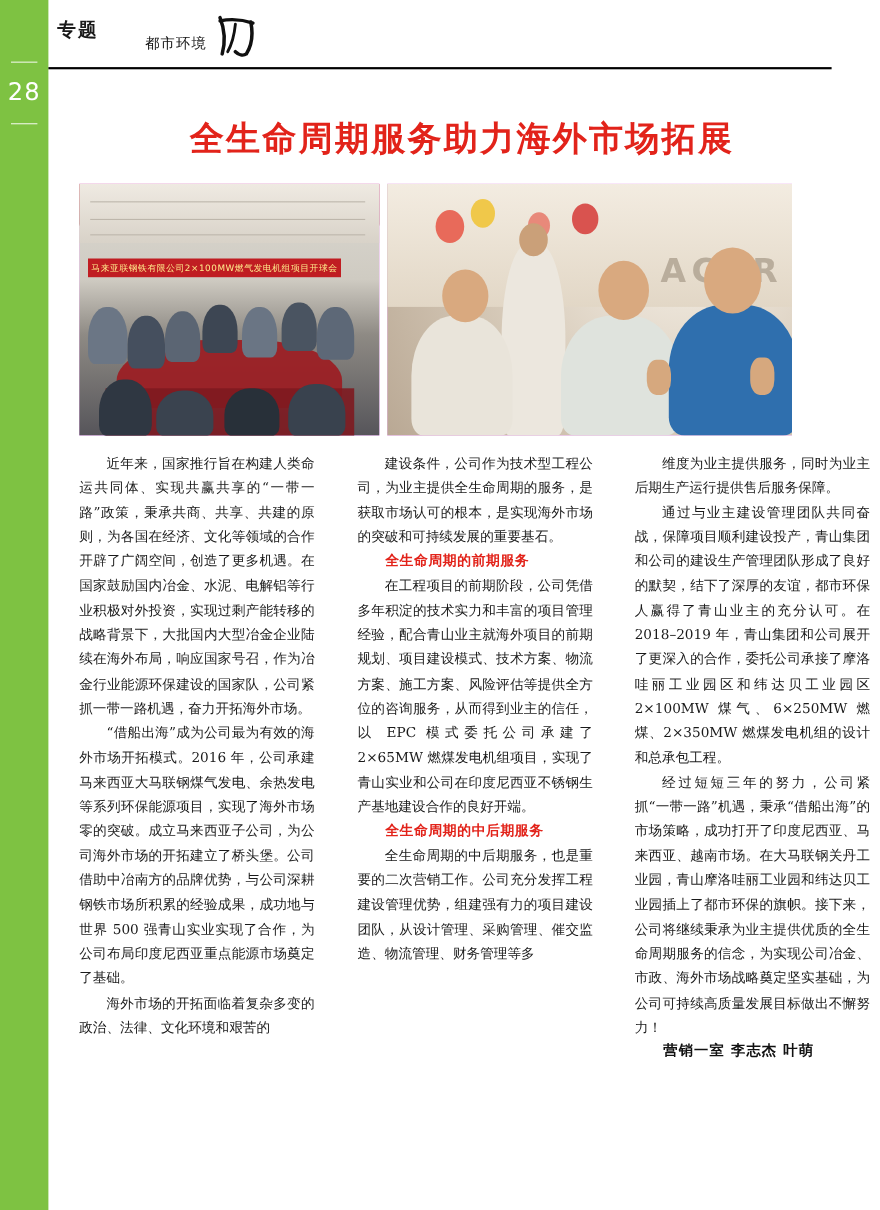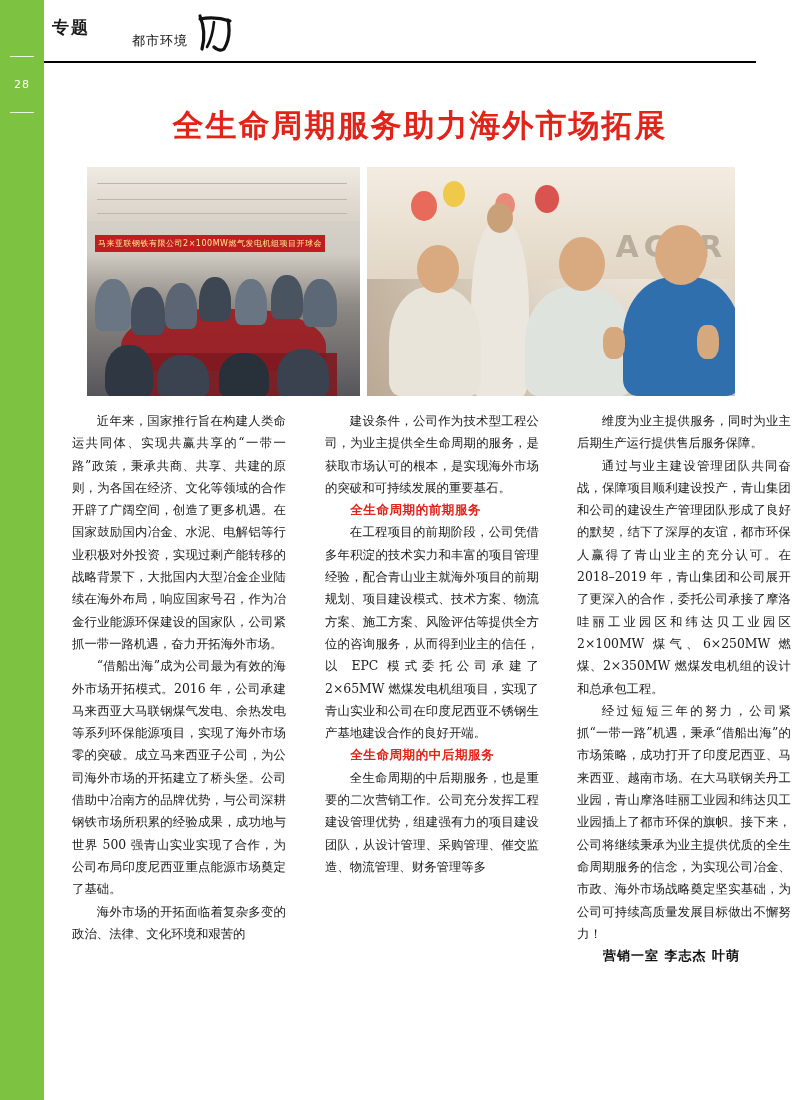--- a/index.html
+++ b/index.html
@@ -24,21 +24,21 @@
     height: 1100px;
     background: #7ec242;
   }
   .page-number-badge {
     position: absolute;
     left: 0;
     top: 62px;
     width: 44px;
     height: 44px;
     color: #ffffff;
-    font-size: 11px;
+    font-size: 22px;
     display: flex;
     align-items: center;
     justify-content: center;
     letter-spacing: 1px;
   }
   .spine-rule {
     position: absolute;
     left: 10px;
     width: 24px;
     height: 1px;
@@ -106,21 +106,20 @@
     color: #e2231a;
     letter-spacing: 2px;
     font-family: Liberation Sans, sans-serif;
   }
 
   
   .photo {
     position: absolute;
     overflow: hidden;
     background: #f0abfc;
-    margin-left: 15px;
   }
   .photo-left {
     left: 72px;
     top: 167px;
     width: 273px;
     height: 229px;
   }
   .photo-right {
     left: 352px;
     top: 167px;

